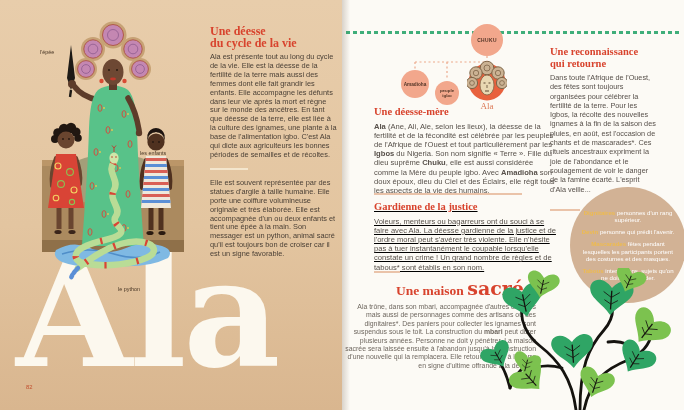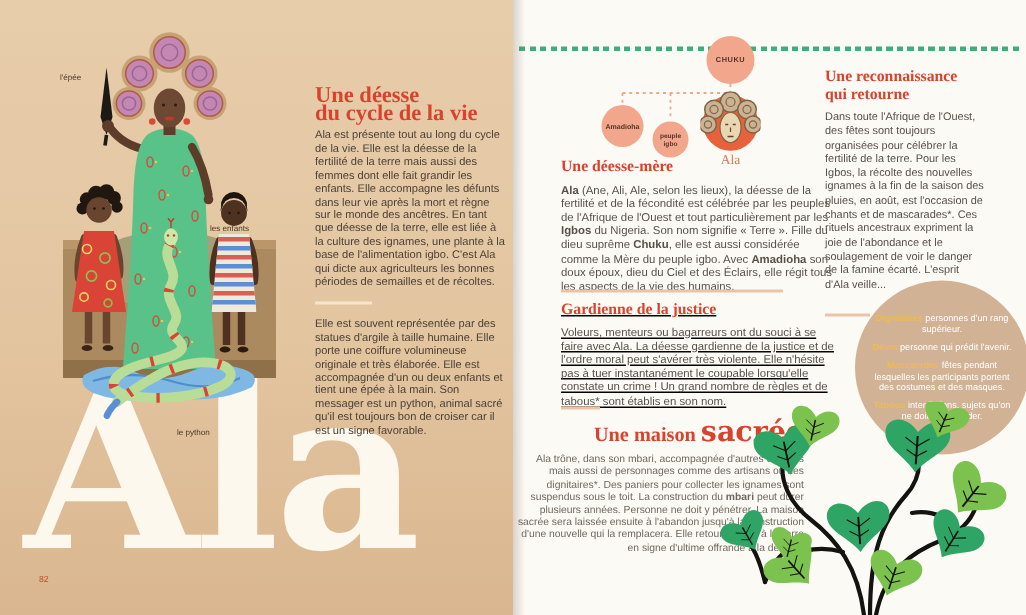--- a/index.html
+++ b/index.html
@@ -10,21 +10,21 @@
   .page-right{left:342px;width:342px;background:#fcfaf5;}
   .page-right::before{content:'';position:absolute;left:0;top:0;bottom:0;width:8px;
      background:linear-gradient(90deg,rgba(92,70,48,.22),rgba(92,70,48,0));z-index:9;}
 
   .heading{font-family:"Liberation Serif",serif;font-weight:bold;color:#d8432d;white-space:pre-line;}
   .body-text{color:#4b4036;}
   .rb{font-weight:bold;}
 
   
   .col-left{position:absolute;left:210px;top:26px;width:127px;z-index:5;}
-  .col-left .heading{font-size:15px;line-height:11.5px;margin-bottom:4px;margin-top:33px;}
+  .col-left .heading{font-size:12px;line-height:11.5px;margin-bottom:4px;}
   .col-left .body-text{font-size:7.4px;line-height:8.9px;}
   .rule-cream{width:38px;height:2px;background:#f4e6cd;margin:8px 0 9px 0;}
 
   .big-ala{position:absolute;left:16px;top:238px;z-index:1;
      font-family:"DejaVu Serif",serif;font-weight:bold;font-size:150px;line-height:1;
      color:#fcf8ee;letter-spacing:-3px;}
   .illu{position:absolute;left:28px;top:18px;z-index:2;}
   .illu-label{position:absolute;z-index:4;font-size:5.4px;color:#473524;}
   .page-num{position:absolute;left:26px;top:384px;font-size:5.8px;color:#c2502f;z-index:5;}
 

